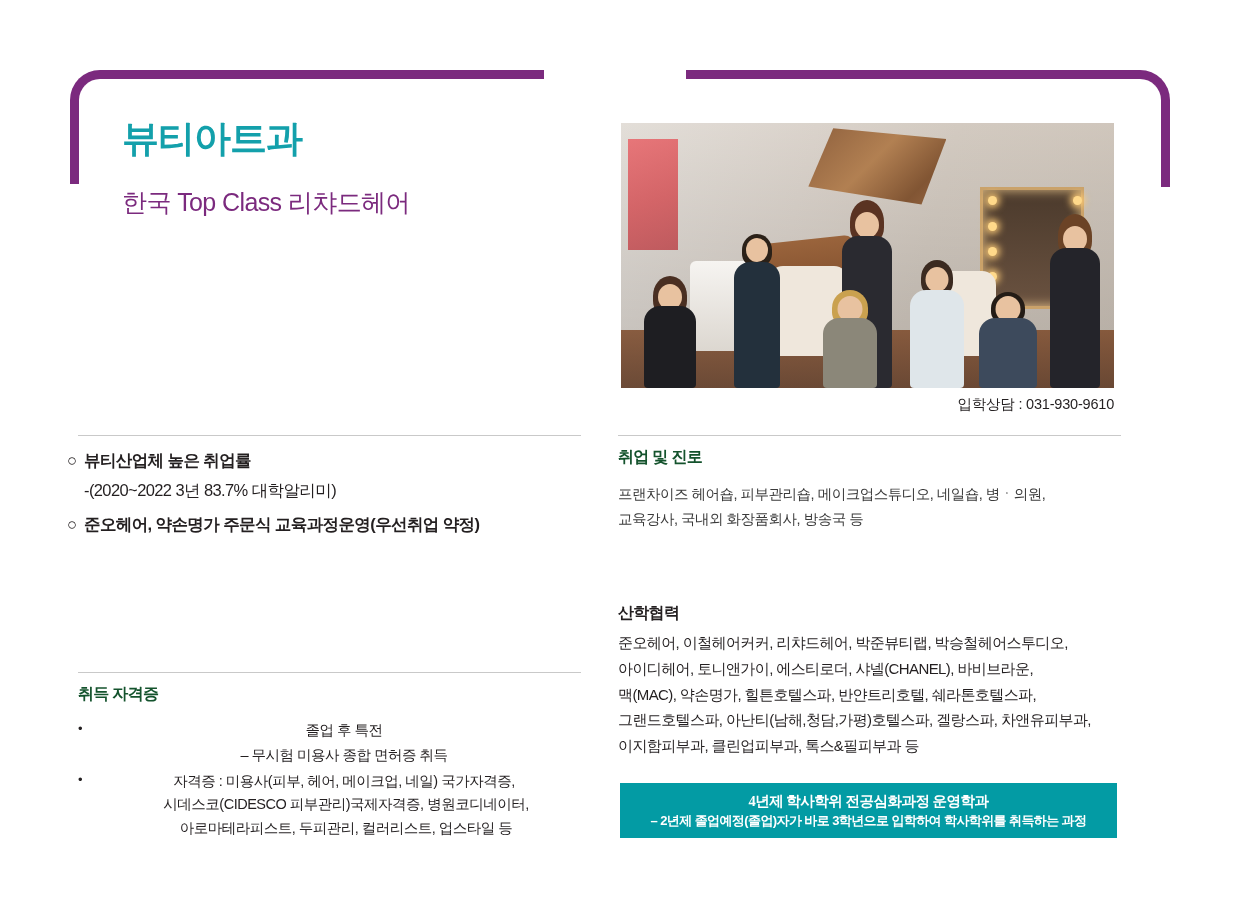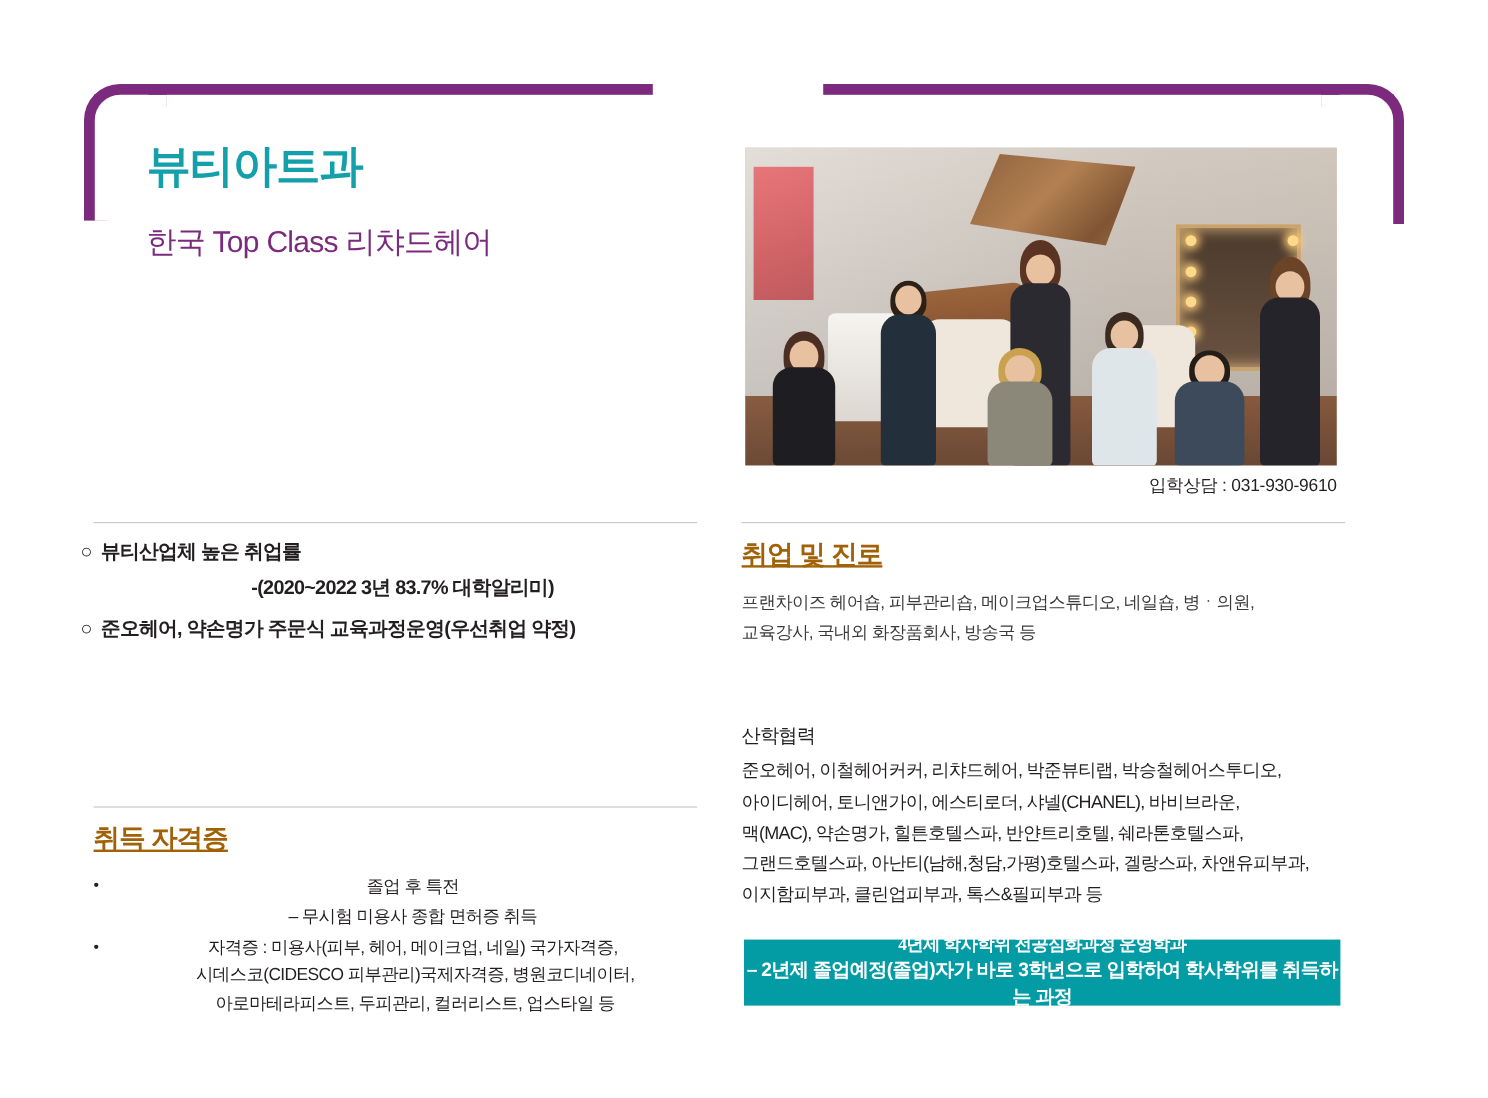--- a/index.html
+++ b/index.html
@@ -240,38 +240,36 @@
   }
   .feature-list li .mark {
     display: inline-block;
     width: 17px;
     font-weight: normal;
   }
   .feature-sub {
     display: block;
     padding-left: 17px;
     margin-top: 8px;
-    font-weight: bold;
+    font-weight: normal;
     letter-spacing: -0.6px;
-    text-align: center;
   }
 
   .cert-block {
     position: absolute;
     left: 78px;
     top: 684px;
     width: 520px;
   }
   .section-heading {
-    font-size: 22px;
-    font-weight: bold;
-    color: #a16207;
+    font-size: 16px;
+    font-weight: bold;
+    color: #14532d;
     letter-spacing: -0.7px;
     margin: 0 0 14px 0;
-    text-decoration: underline;
   }
   .cert-list { list-style: none; margin: 0; padding: 0; }
   .cert-list > li {
     font-size: 14.5px;
     letter-spacing: -0.5px;
     line-height: 1.62;
     color: #231f20;
     position: relative;
     padding-left: 12px;
     margin-bottom: 2px;
@@ -308,21 +306,21 @@
   .career-body span { display: block; }
 
   .coop-block {
     position: absolute;
     left: 618px;
     top: 603px;
     width: 515px;
   }
   .coop-heading {
     font-size: 16px;
-    font-weight: normal;
+    font-weight: bold;
     color: #231f20;
     letter-spacing: -0.7px;
     margin: 0 0 6px 0;
   }
   .coop-body {
     font-size: 15px;
     letter-spacing: -0.6px;
     line-height: 1.72;
     color: #231f20;
     margin: 0;
@@ -345,21 +343,21 @@
     text-align: center;
   }
   .banner-line1 {
     font-size: 14.5px;
     font-weight: bold;
     letter-spacing: -0.5px;
     line-height: 1.4;
     font-family: Liberation Serif, serif;
   }
   .banner-line2 {
-    font-size: 16px;
+    font-size: 13px;
     font-weight: bold;
     letter-spacing: -0.6px;
     line-height: 1.4;
   }
 </style>
 </head>
 <body>
 
 <div class="page">
 

